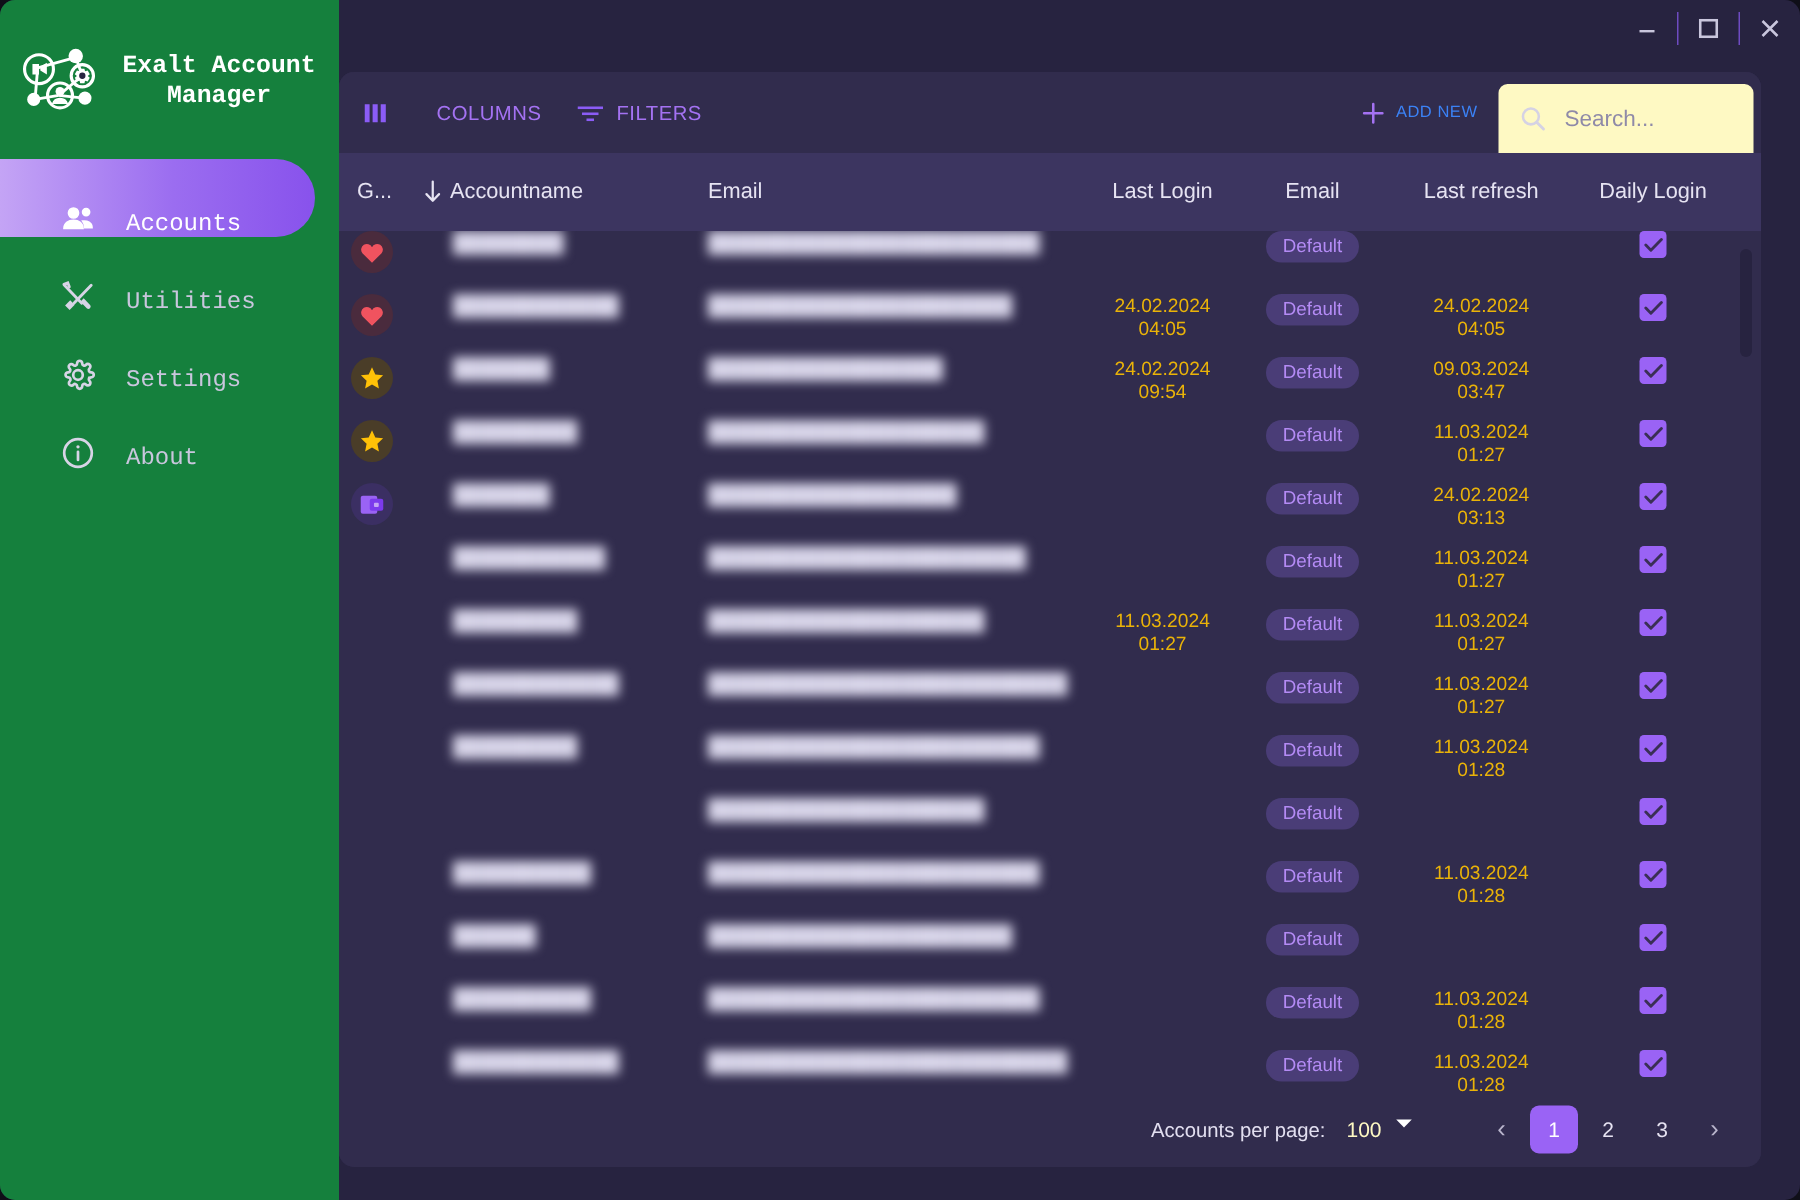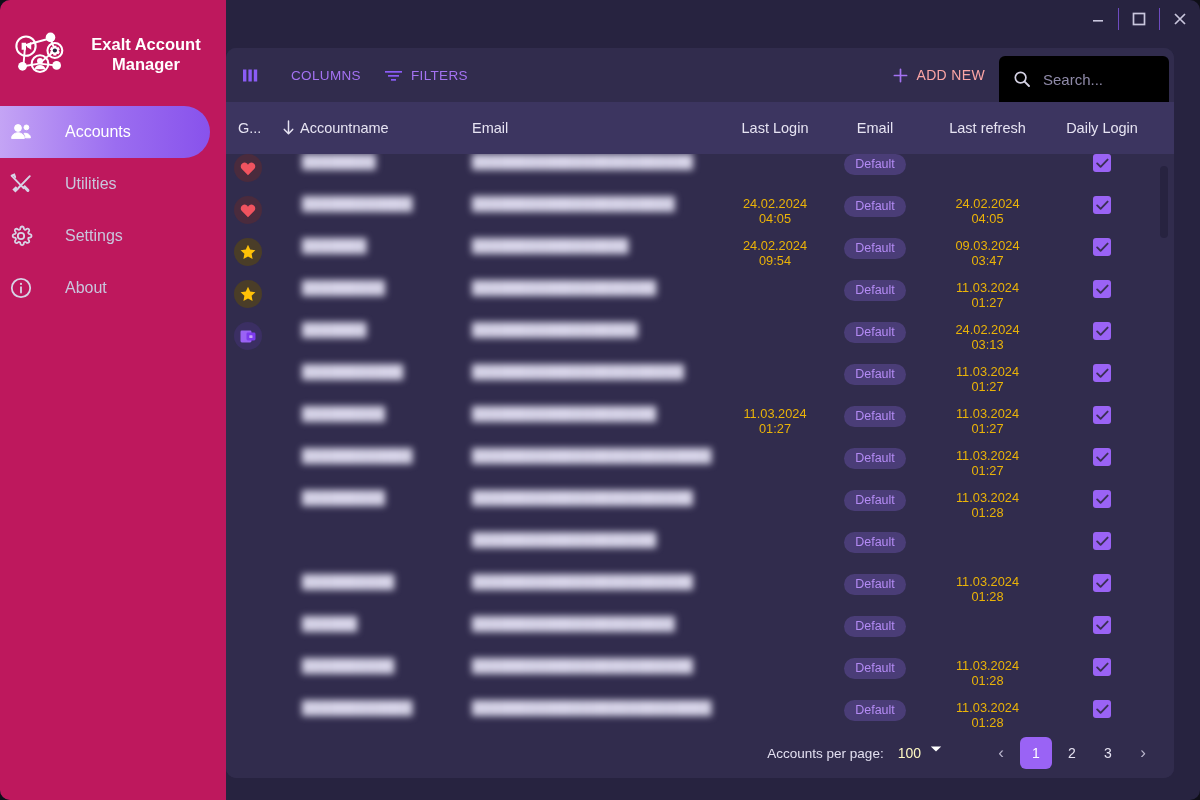--- a/index.html
+++ b/index.html
@@ -28,38 +28,39 @@
     display: flex; align-items: center; justify-content: center;
     color: #c9c6dd;
   }
   .win-sep { width: 1px; height: 22px; background: #7b52d8; opacity: .85; }
   .win-btn svg { display:block; }
 
   
   .sidebar {
     position: absolute; left: 0; top: 0;
     width: 226px; height: 800px;
-    background: #be185d;
+    background: #15803d;
     padding-top: 14px;
+    font-family: Liberation Mono, monospace;
   }
   .brand {
     display: flex; align-items: center; gap: 12px;
     padding: 6px 14px 0 12px;
     height: 74px;
   }
   .brand-logo { width: 56px; height: 56px; flex: 0 0 56px; }
   .brand-title {
     color: #ffffff; font-size: 16.5px; font-weight: bold;
     line-height: 20px; text-align: center; flex: 1;
   }
   .nav { margin-top: 18px; }
   .nav-item {
-    display: flex; align-items: center; gap: 32px;
+    display: flex; align-items: flex-end; gap: 20px;
     height: 52px; margin: 0 16px 0 0;
-    padding-left: 9px;
+    padding-left: 40px;
     border-radius: 0 26px 26px 0;
     color: #c9c6dd; font-size: 16px;
   }
   .nav-item .ico { width: 24px; height: 24px; display:flex; align-items:center; justify-content:center; }
   .nav-item.active {
     background: linear-gradient(90deg, #c4a4f5 0%, #9b6df0 55%, #8852ec 100%);
     color: #ffffff;
   }
   .nav-item.active .ico svg { stroke: #fff; fill: #fff; }
   .nav-label { white-space: nowrap; }
@@ -81,27 +82,27 @@
   }
   .tb-btn {
     display: flex; align-items: center; gap: 9px;
     color: #a472f2; font-size: 13.5px; letter-spacing: .35px;
     padding: 6px 8px; margin-left: 8px;
   }
   .tb-btn:first-child { margin-left: 9px; gap: 33px; }
   .tb-spacer { flex: 1; }
   .add-new {
     display: flex; align-items: center; gap: 8px;
-    color: #fca5a5; font-size: 14px; letter-spacing: .35px;
+    color: #3b82f6; font-size: 11px; letter-spacing: .35px;
     padding: 6px 8px; margin-right: 6px;
   }
   .search-box {
     display: flex; align-items: center; gap: 12px;
     width: 170px; height: 46px;
-    background: #000000;
+    background: #fef9c3;
     border-radius: 6px 6px 0 0;
     padding: 0 14px; margin-right: 5px;
     align-self: flex-end;
   }
   .search-ph { color: #8f8aa8; font-size: 15px; }
 
   
   .thead {
     display: flex; align-items: center;
     height: 52px;

